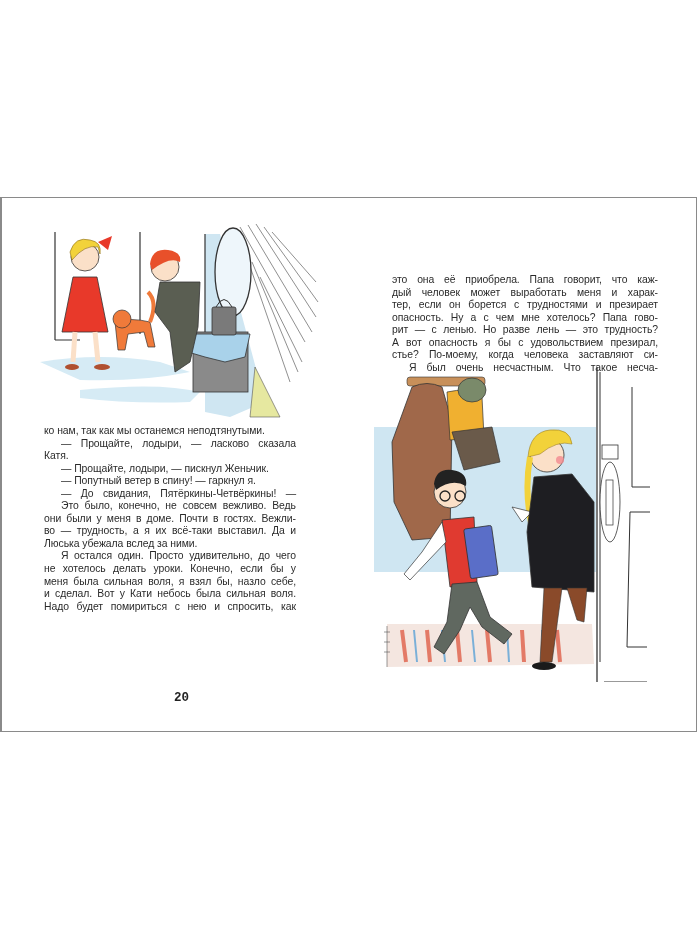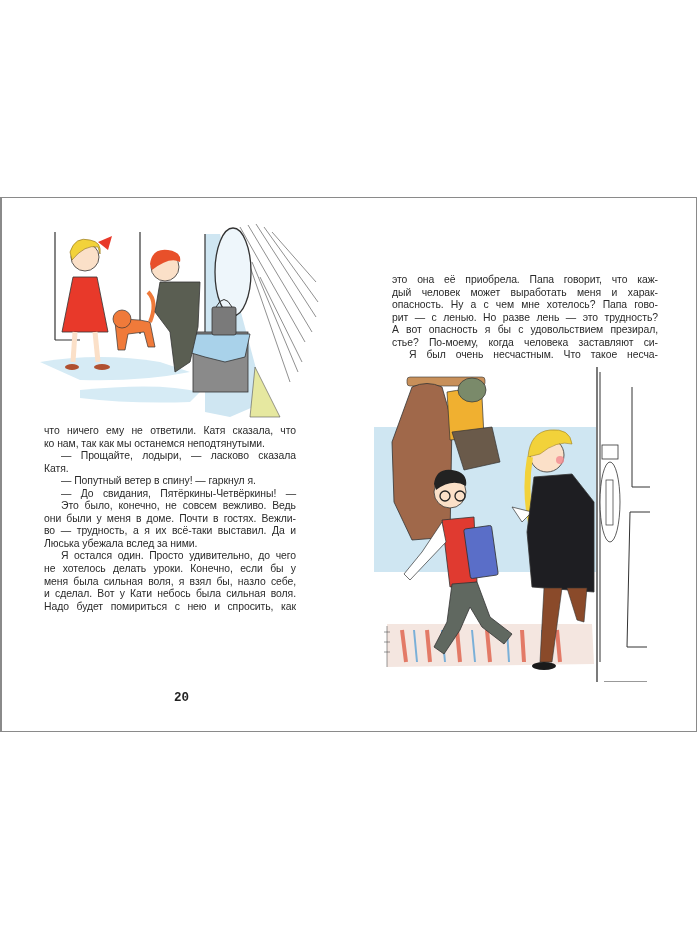--- a/index.html
+++ b/index.html
@@ -68,42 +68,43 @@
   <path d="M75 100 Q90 95 110 100 L115 125 L108 125 L104 110 L88 112 L85 128 L78 128 Z" fill="#f07a3a" stroke="#333" stroke-width="0.7"></path>
   <circle cx="82" cy="97" r="9" fill="#f07a3a" stroke="#333" stroke-width="0.7"></circle>
   <path d="M110 100 Q118 80 108 70" fill="none" stroke="#f07a3a" stroke-width="4"></path>
 
   <circle cx="125" cy="45" r="14" fill="#fbe0c8" stroke="#333" stroke-width="0.8"></circle>
   <path d="M110 42 Q112 26 128 28 Q142 30 140 40 Q130 34 112 48 Z" fill="#e8502a"></path>
   <path d="M120 60 L160 60 L158 105 L150 140 L135 150 L130 110 L115 90 Z" fill="#5a5e52" stroke="#333" stroke-width="0.8"></path>
 </svg>
 
 <div class="text-col left-text">
-  <span class="line">что ничего ему не ответили. Катя сказала, что</span>
   <span class="line last">ко нам, так как мы останемся неподтянутыми.</span>
   <span class="line indent">— Прощайте, лодыри, — ласково сказала</span>
   <span class="line last">Катя.</span>
+  <span class="line indent last">— Прощайте, лодыри, — пискнул Женьчик.</span>
   <span class="line indent last">— Попутный ветер в спину! — гаркнул я.</span>
   <span class="line indent">— До свидания, Пятёркины-Четвёркины! —</span>
   <span class="line indent">Это было, конечно, не совсем вежливо. Ведь</span>
   <span class="line">они были у меня в доме. Почти в гостях. Вежли-</span>
   <span class="line">во — трудность, а я их всё-таки выставил. Да и</span>
   <span class="line last">Люська убежала вслед за ними.</span>
   <span class="line indent">Я остался один. Просто удивительно, до чего</span>
   <span class="line">не хотелось делать уроки. Конечно, если бы у</span>
   <span class="line">меня была сильная воля, я взял бы, назло себе,</span>
   <span class="line">и сделал. Вот у Кати небось была сильная воля.</span>
   <span class="line">Надо будет помириться с нею и спросить, как</span>
 </div>
 
 <div class="page-number">20</div>
 
 <div class="text-col right-text">
   <span class="line">это она её приобрела. Папа говорит, что каж-</span>
   <span class="line">дый человек может выработать меня и харак-</span>
+  <span class="line">тер, если он борется с трудностями и презирает</span>
   <span class="line">опасность. Ну а с чем мне хотелось? Папа гово-</span>
   <span class="line">рит — с ленью. Но разве лень — это трудность?</span>
   <span class="line">А вот опасность я бы с удовольствием презирал,</span>
   <span class="line">стье? По-моему, когда человека заставляют си-</span>
   <span class="line indent">Я был очень несчастным. Что такое несча-</span>
 </div>
 
 <svg class="illus illus-right" viewBox="0 0 280 320" xmlns="http://www.w3.org/2000/svg">
 
   <rect x="2" y="65" width="222" height="145" fill="#cfe6f2"></rect>

